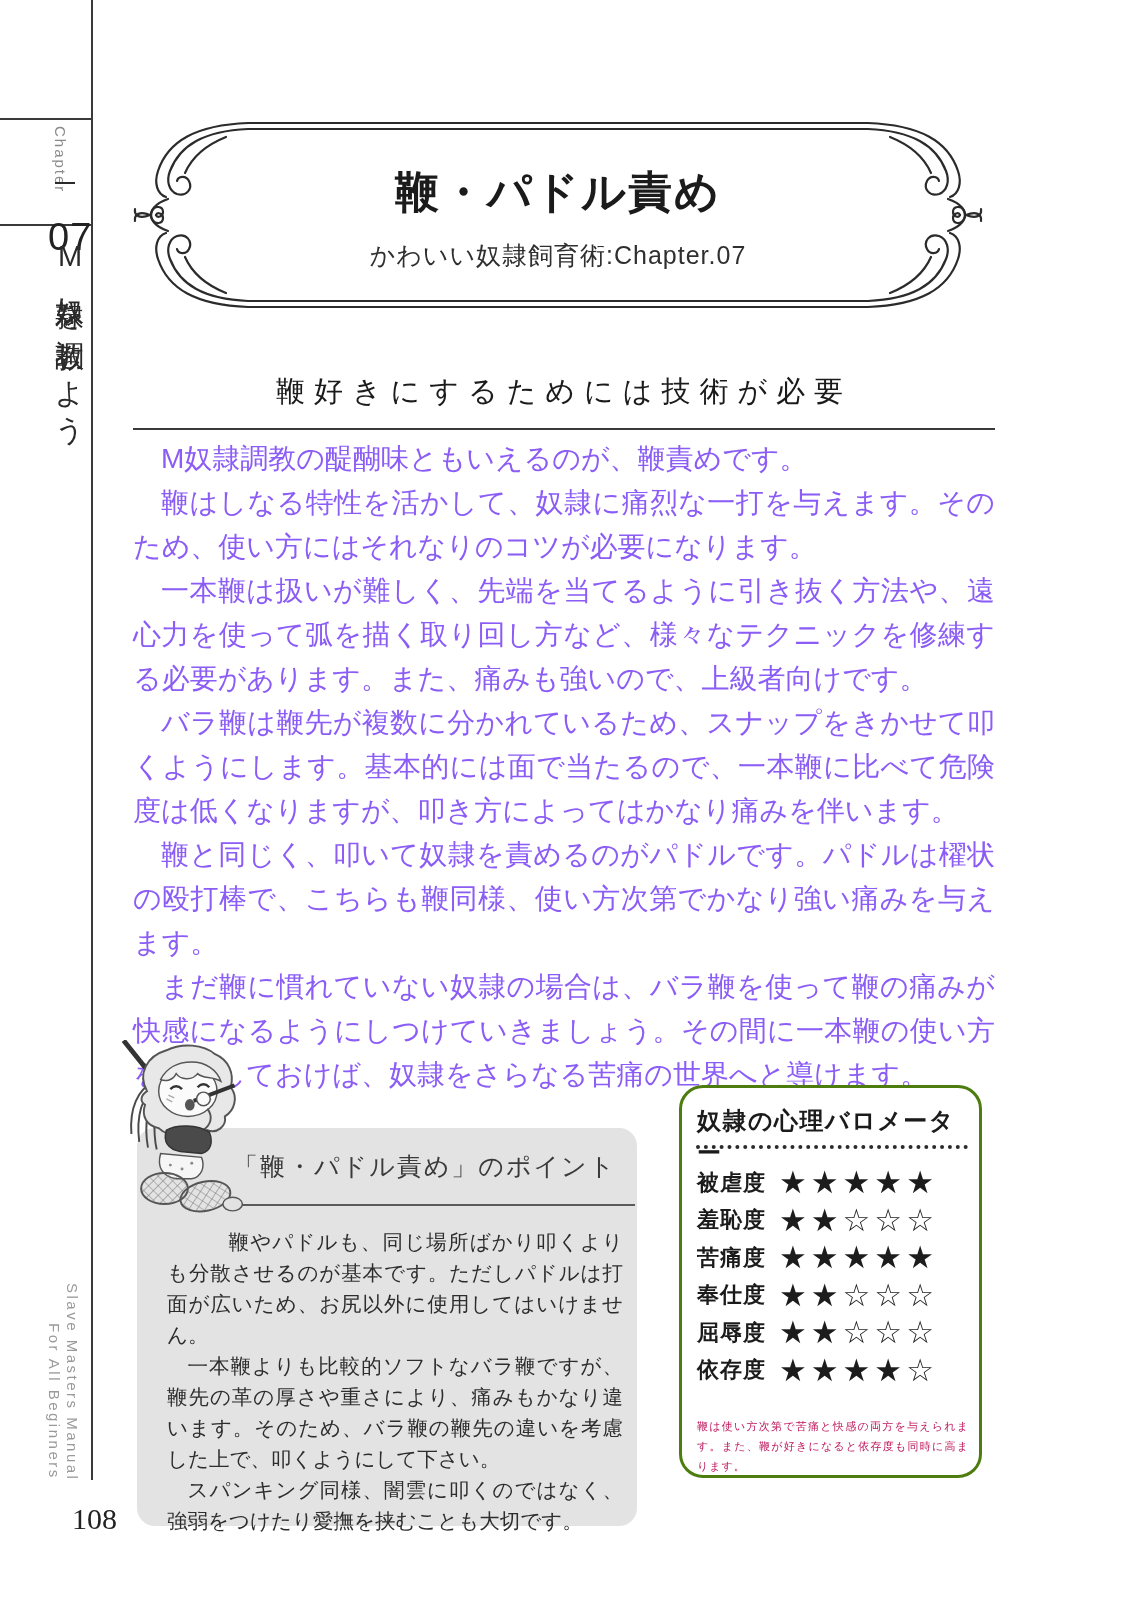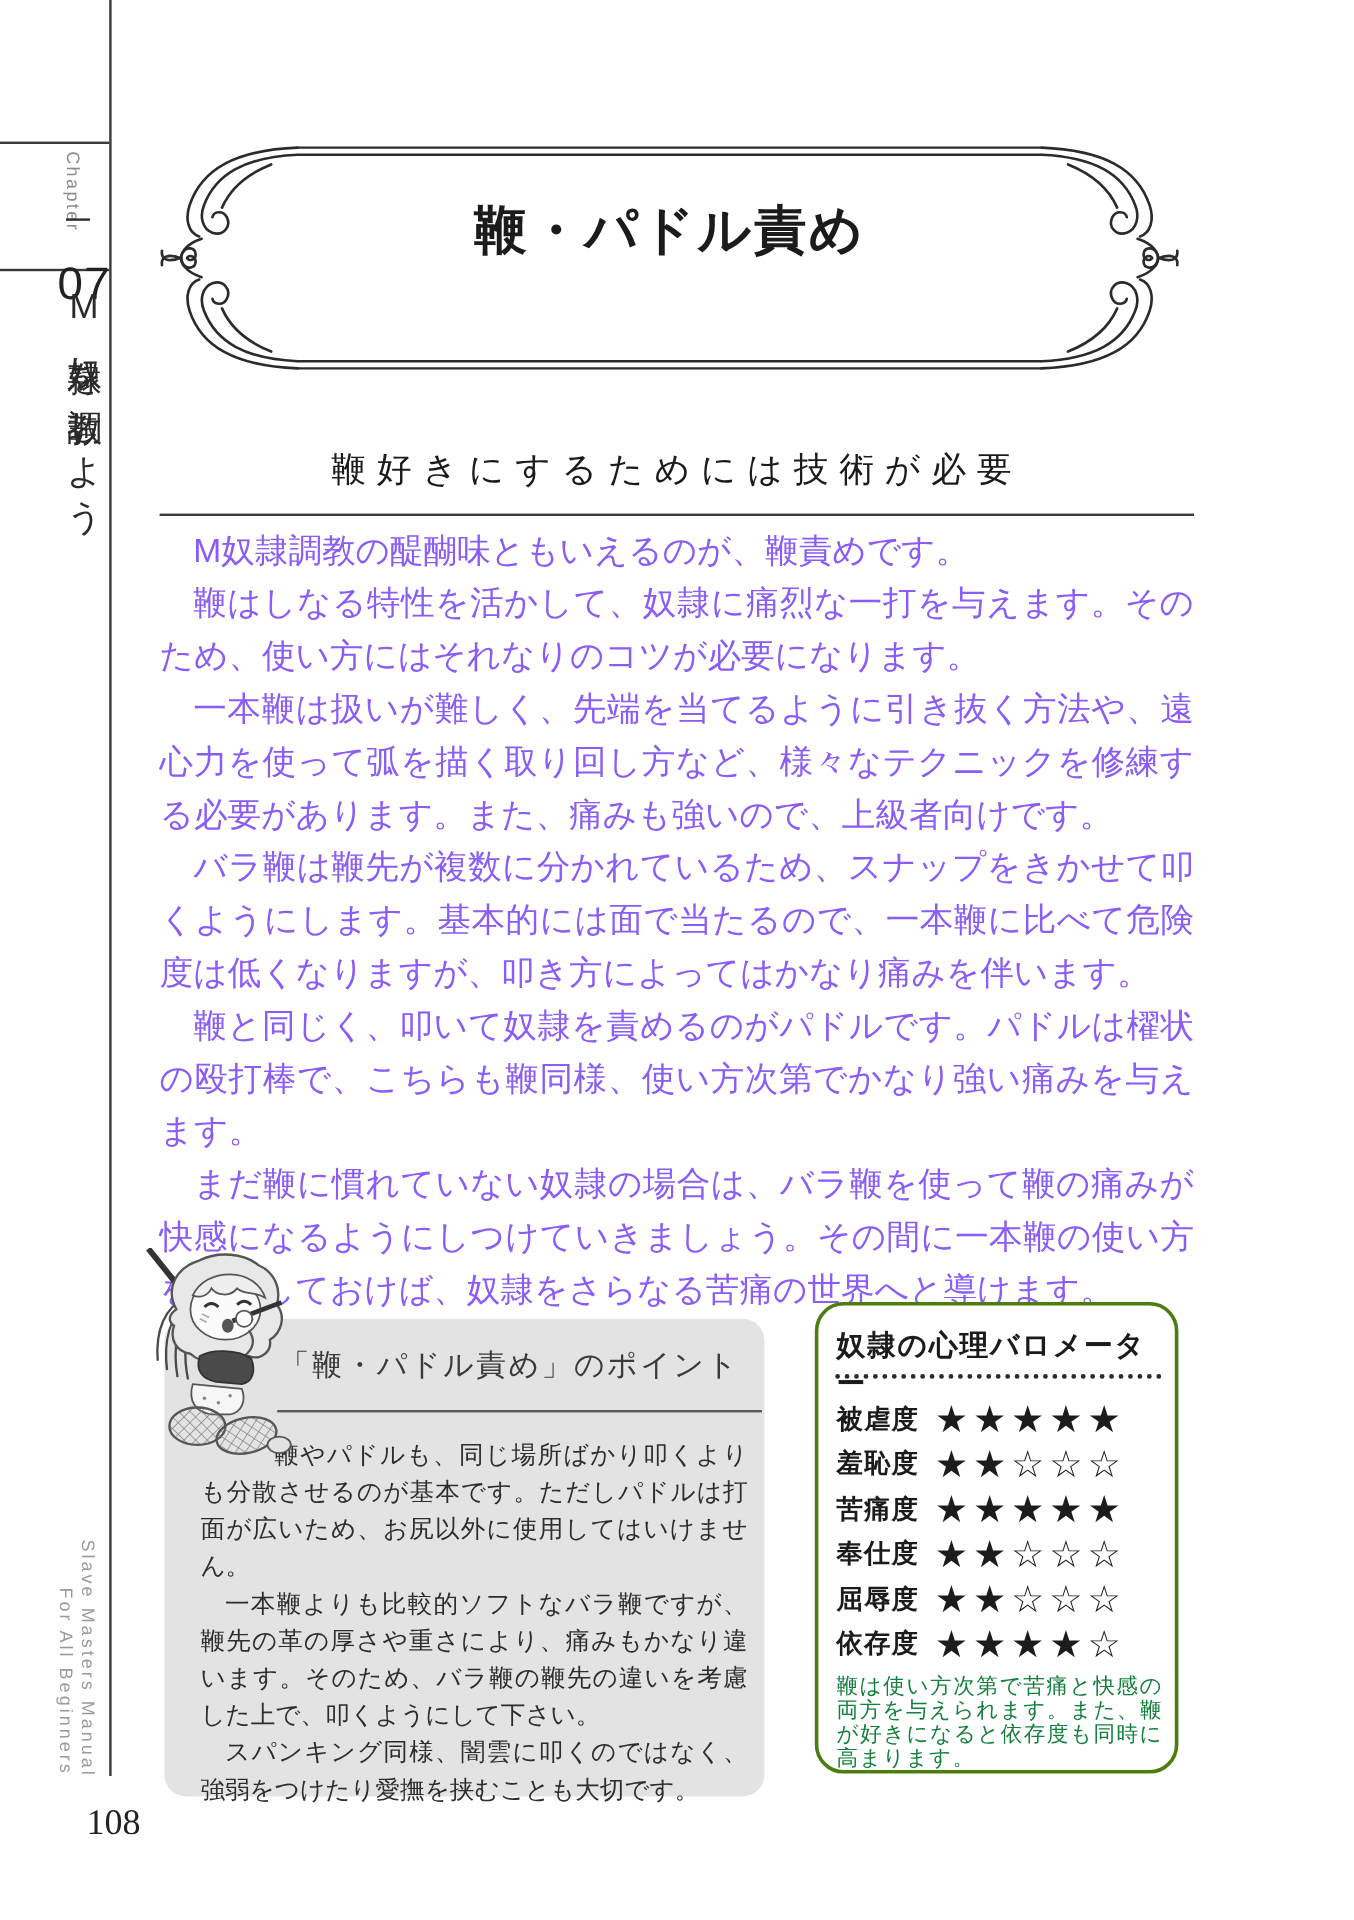--- a/index.html
+++ b/index.html
@@ -49,21 +49,21 @@
     font-size:29px; font-weight:normal; letter-spacing:9px; color:#1b1b1b;
   }
   .section-underline{position:absolute; left:133px; top:428px; width:862px; height:2px; background:#3a3a3a;}
   .body-text{
     position:absolute; left:133px; top:437px; width:862px;
     font-size:28px; line-height:44px; text-align:justify; color:#8b5cf6;
   }
   .body-text p{margin:0; text-indent:1em;}
   
   .points-box{
-    position:absolute; left:137px; top:1099px; width:500px; height:398px;
+    position:absolute; left:137px; top:1128px; width:500px; height:398px;
     background:#e3e3e3; border-radius:18px;
   }
   .points-heading{
     position:absolute; left:96px; top:22px;
     font-size:25px; letter-spacing:2px; color:#3a3a3a;
   }
   .points-divider{position:absolute; left:94px; top:76px; width:404px; height:2px; background:#5a5a5a;}
   .points-text{
     position:absolute; left:30px; top:98px; width:456px;
     font-size:20.5px; line-height:31px; text-align:justify; color:#2d2d2d;
@@ -79,22 +79,22 @@
   .baro-title{
     position:absolute; left:15px; top:17px;
     font-size:24px; font-weight:bold; letter-spacing:1.5px; color:#1b1b1b;
   }
   .baro-dotted{position:absolute; left:14px; top:57px; width:272px; border-top:4px dotted #2b2b2b;}
   .baro-rows{position:absolute; left:15px; top:76px; width:272px;}
   .baro-row{height:37.5px; display:flex; align-items:center;}
   .baro-row .lbl{width:82px; font-size:22px; font-weight:bold; letter-spacing:1px; color:#1b1b1b;}
   .baro-row .stars{font-size:31px; letter-spacing:4px; color:#1c1c1c; line-height:1;}
   .baro-note{
-    position:absolute; left:15px; top:307px; width:272px;
-    font-size:18px; line-height:20px; letter-spacing:1px; text-align:justify; color:#15803d;
+    position:absolute; left:15px; top:328px; width:272px;
+    font-size:11px; line-height:20px; letter-spacing:1px; text-align:justify; color:#be185d;
   }
 </style>
 </head>
 <body>
 
 <div class="page">
 
   <div class="side-vline"></div>
   <div class="side-hline top"></div>
   <div class="side-hline bot"></div>
@@ -124,20 +124,21 @@
       <use href="#ornHalf" transform="translate(856,0) scale(-1,1)"></use>
       <use href="#ornHalf" transform="translate(856,200) scale(-1,-1)"></use>
       <g stroke="#2b2b2b" stroke-width="2">
         <line x1="118" y1="8" x2="738" y2="8"></line>
         <line x1="118" y1="14" x2="738" y2="14"></line>
         <line x1="118" y1="186" x2="738" y2="186"></line>
         <line x1="118" y1="192" x2="738" y2="192"></line>
       </g>
     </svg>
     <div class="frame-title">鞭・パドル責め</div>
+    <div class="frame-subtitle">かわいい奴隷飼育術:Chapter.07</div>
   </div>
 
   <div class="section-heading">鞭好きにするためには技術が必要</div>
   <div class="section-underline"></div>
 
   <div class="body-text">
     <p>M奴隷調教の醍醐味ともいえるのが、鞭責めです。</p>
     <p>鞭はしなる特性を活かして、奴隷に痛烈な一打を与えます。そのため、使い方にはそれなりのコツが必要になります。</p>
     <p>一本鞭は扱いが難しく、先端を当てるように引き抜く方法や、遠心力を使って弧を描く取り回し方など、様々なテクニックを修練する必要があります。また、痛みも強いので、上級者向けです。</p>
     <p>バラ鞭は鞭先が複数に分かれているため、スナップをきかせて叩くようにします。基本的には面で当たるので、一本鞭に比べて危険度は低くなりますが、叩き方によってはかなり痛みを伴います。</p>

